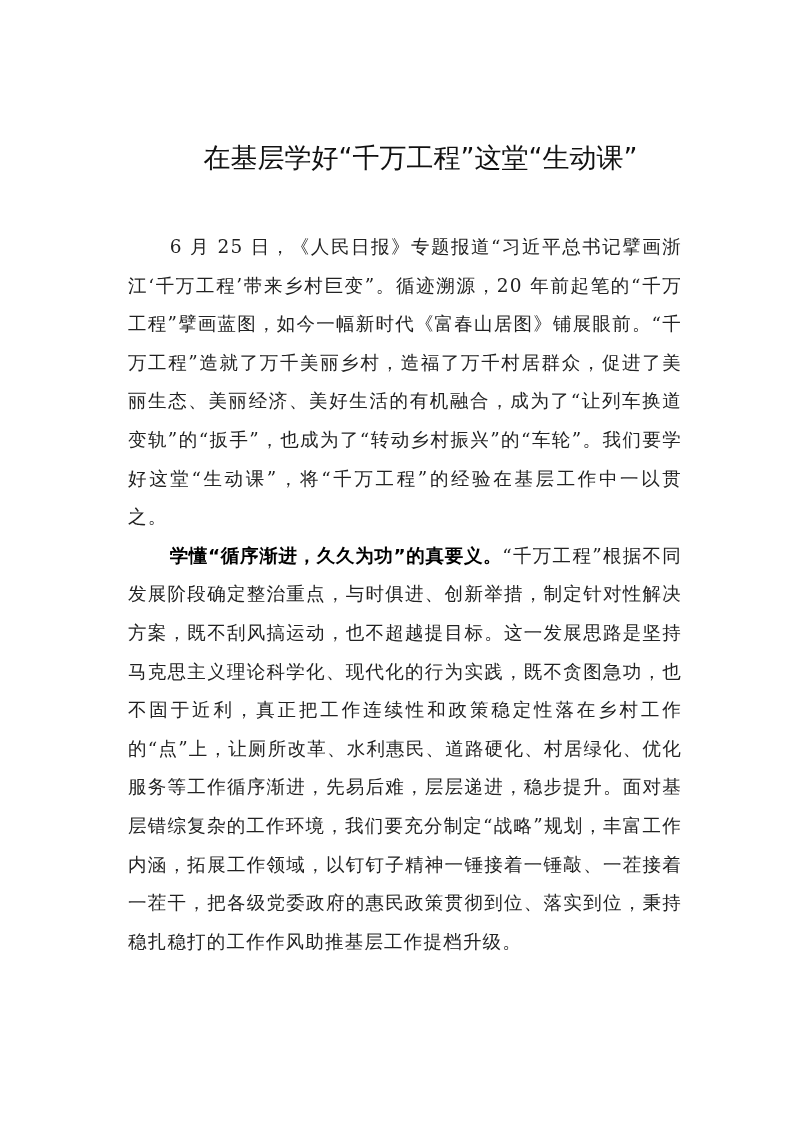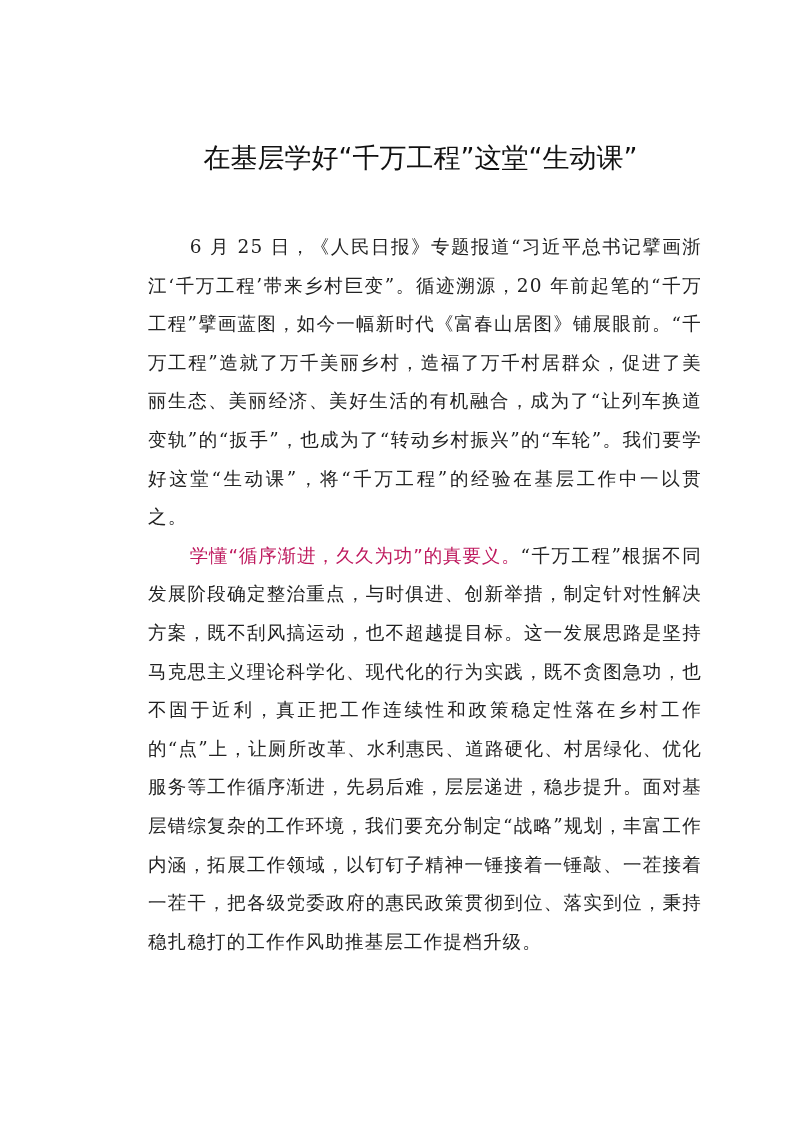--- a/index.html
+++ b/index.html
@@ -5,28 +5,28 @@
   html, body { margin: 0; padding: 0; background: #ffffff; }
   body { width: 793px; height: 1122px; position: relative; overflow: hidden; }
   .page { position: absolute; left: 0; top: 0; width: 793px; height: 804px; background: #fff; margin-left: 24px; }
   .title {
     position: absolute; left: 0; right: 0; top: 140px;
     text-align: center;
     font-family: "DejaVu Sans", sans-serif;
     font-size: 27px; color: #111; letter-spacing: 0px; line-height: 36px;
   }
   .body {
-    position: absolute; left: 124px; top: 228px; width: 554px;
+    position: absolute; left: 104px; top: 228px; width: 554px;
     font-family: "DejaVu Serif", serif;
     font-size: 18.5px; line-height: 38.6px; color: #222;
     text-align: justify; text-justify: inter-ideograph;
     letter-spacing: 1.2px;
   }
   .body p { margin: 0; text-indent: 2.25em; }
-  .lead { font-family: "DejaVu Sans", sans-serif; font-weight: normal; color: #be185d; letter-spacing: 0.6px; }
+  .lead { font-family: "DejaVu Sans", sans-serif; font-weight: bold; color: #000000; letter-spacing: 0.6px; }
 </style>
 </head>
 <body>
 
 <div class="page">
   <div class="title">在基层学好“千万工程”这堂“生动课”</div>
 
   <div class="body">
     <p><span class="lead"></span><span>6 月 25 日，《人民日报》专题报道“习近平总书记擘画浙江‘千万工程’带来乡村巨变”。循迹溯源，20 年前起笔的“千万工程”擘画蓝图，如今一幅新时代《富春山居图》铺展眼前。“千万工程”造就了万千美丽乡村，造福了万千村居群众，促进了美丽生态、美丽经济、美好生活的有机融合，成为了“让列车换道变轨”的“扳手”，也成为了“转动乡村振兴”的“车轮”。我们要学好这堂“生动课”，将“千万工程”的经验在基层工作中一以贯之。</span></p>
     <p><span class="lead">学懂“循序渐进，久久为功”的真要义。</span><span>“千万工程”根据不同发展阶段确定整治重点，与时俱进、创新举措，制定针对性解决方案，既不刮风搞运动，也不超越提目标。这一发展思路是坚持马克思主义理论科学化、现代化的行为实践，既不贪图急功，也不固于近利，真正把工作连续性和政策稳定性落在乡村工作的“点”上，让厕所改革、水利惠民、道路硬化、村居绿化、优化服务等工作循序渐进，先易后难，层层递进，稳步提升。面对基层错综复杂的工作环境，我们要充分制定“战略”规划，丰富工作内涵，拓展工作领域，以钉钉子精神一锤接着一锤敲、一茬接着一茬干，把各级党委政府的惠民政策贯彻到位、落实到位，秉持稳扎稳打的工作作风助推基层工作提档升级。</span></p>

